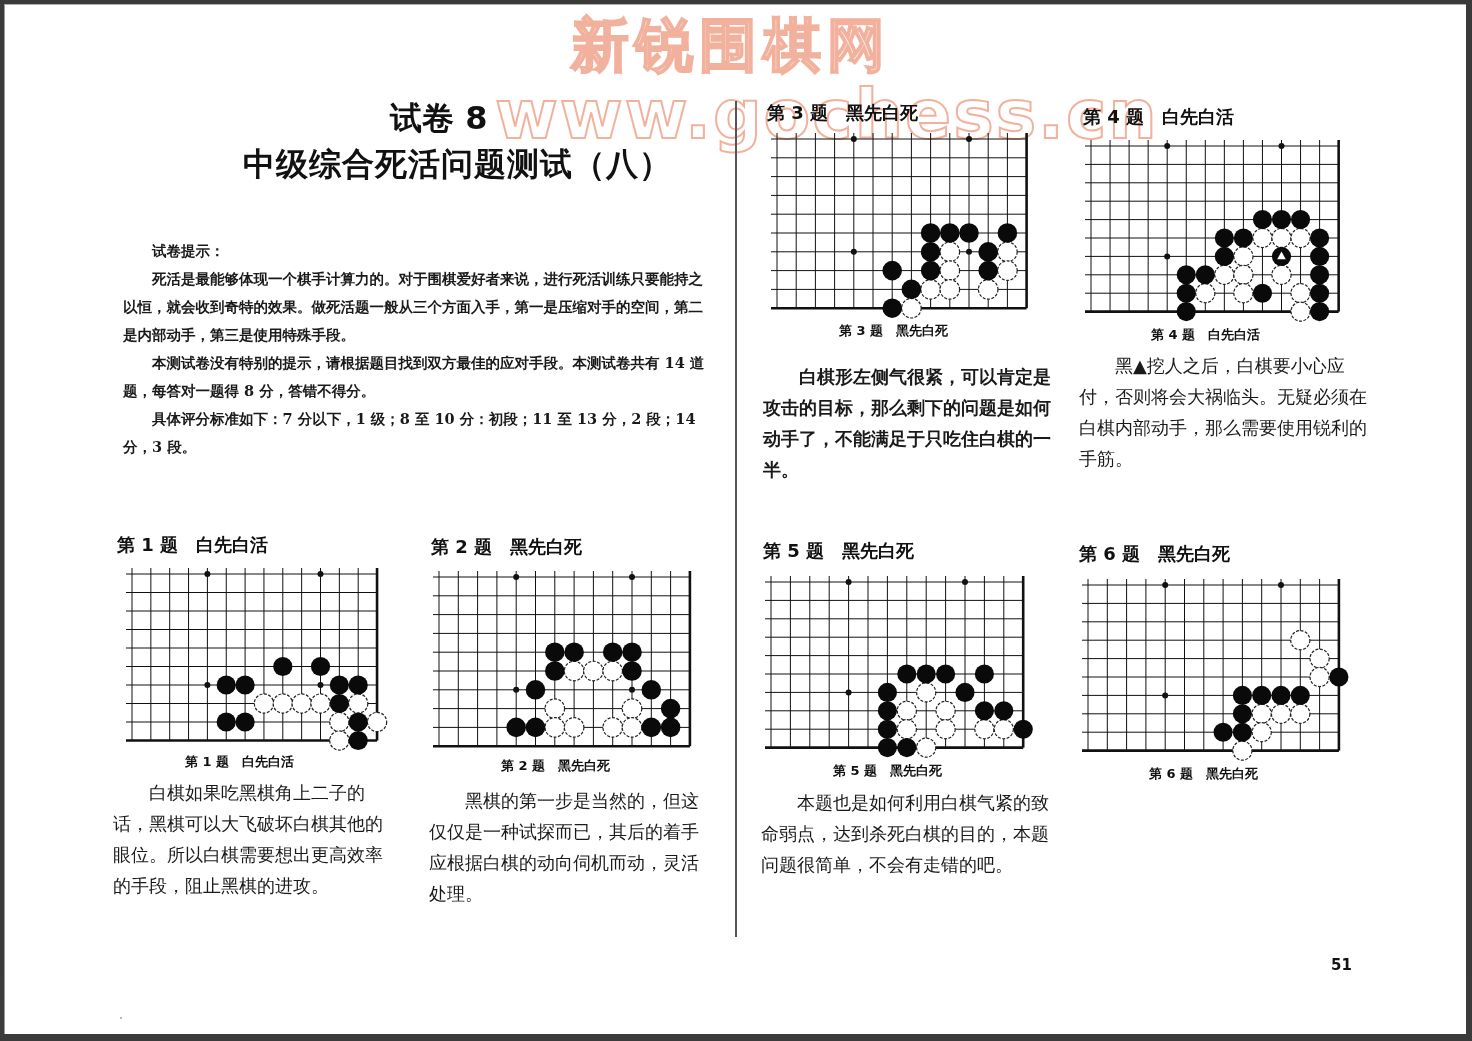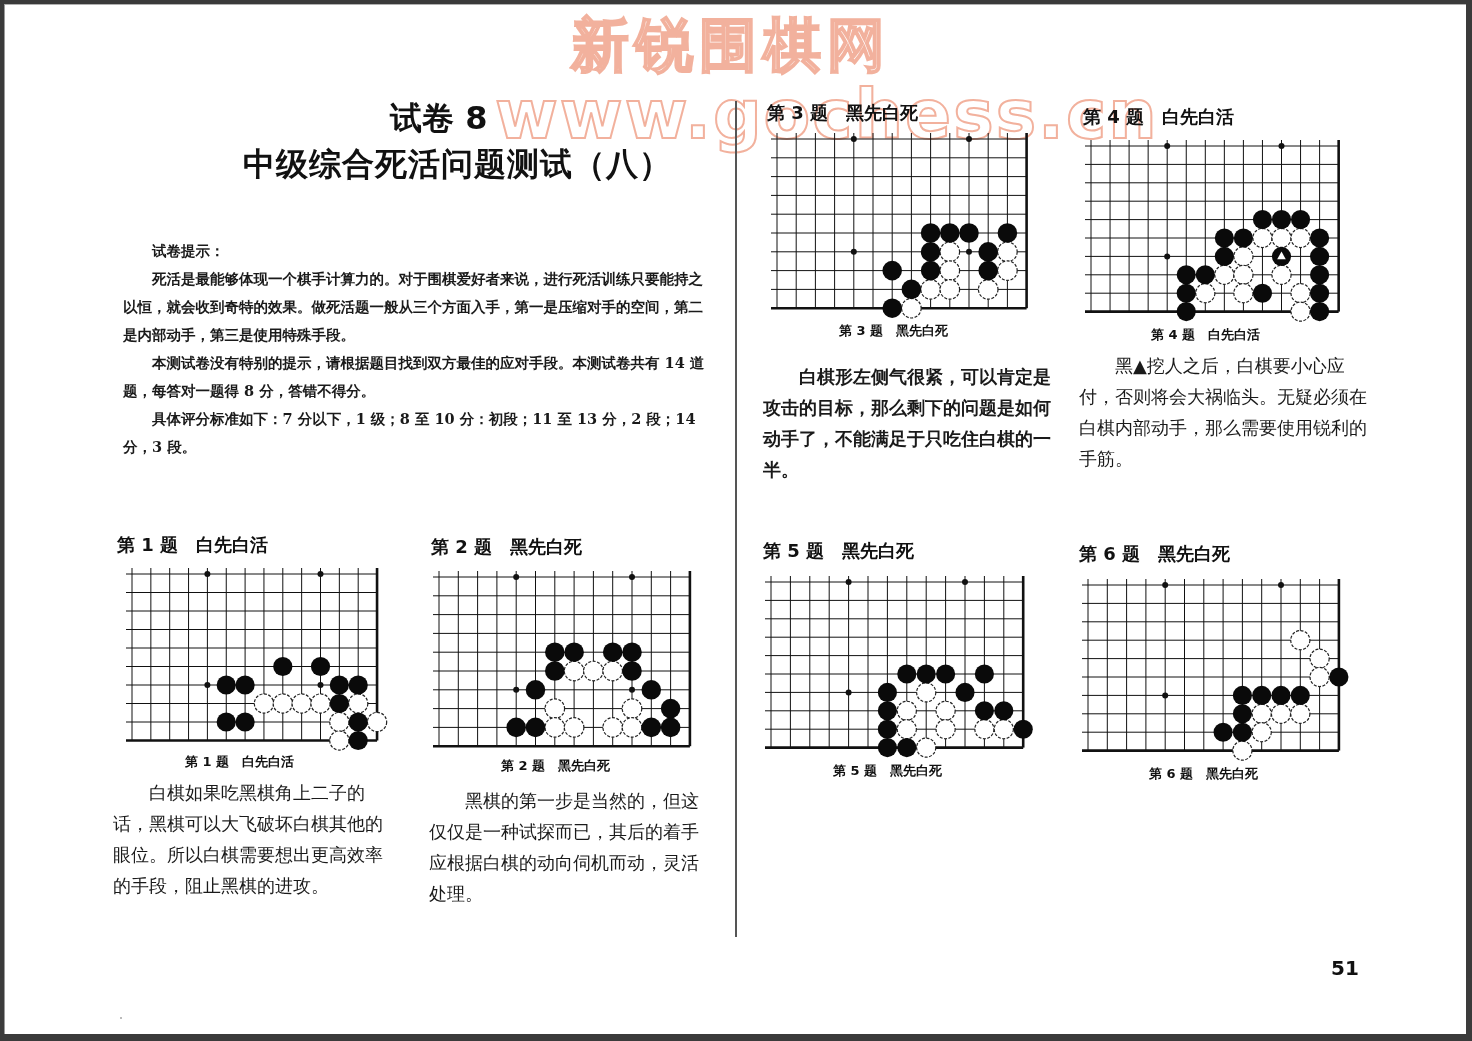--- a/index.html
+++ b/index.html
@@ -16,21 +16,21 @@
   .title2 { left: 190px; top: 138px; font-size: 32px; font-weight: bold; white-space: nowrap; letter-spacing: 1px; margin-left: 48px; }
   .hint-block { left: 118px; top: 232px; width: 592px; font-family: "DejaVu Serif", "Liberation Serif", serif; font-size: 14.5px; line-height: 28px; font-weight: bold; color: #1a1a1a; }
   .hint-block p { text-indent: 2em; }
   .hint-block .hint-title { text-indent: 2em; }
   .divider { left: 730px; top: 96px; width: 2px; height: 836px; background: #555; }
   .problem-heading { font-size: 18px; font-weight: bold; white-space: nowrap; }
   .board-caption { font-size: 13px; font-weight: bold; white-space: nowrap; }
   .desc { font-family: "DejaVu Serif", "Liberation Serif", serif; font-size: 18px; line-height: 31px; color: #1a1a1a; }
   .desc p { text-indent: 2em; }
   svg.board { position: absolute; overflow: visible; }
-  .page-number { left: 1326px; top: 951px; font-size: 20px; font-weight: bold; }
+  .page-number { left: 1326px; top: 951px; font-size: 15px; font-weight: bold; }
   .margin-dot { left: 115px; top: 1012px; width: 2px; height: 2px; background: #bbb; }
 </style>
 </head>
 <body>
 
 <div id="viewer-frame">
   <div id="page">
 
     <div class="abs watermark-cn">新锐围棋网</div>
     <div class="abs watermark-url">www.gochess.cn</div>
@@ -335,20 +335,23 @@
         <circle cx="200" cy="115.39999999999999" r="9.568" fill="#0a0a0a"></circle>
         <circle cx="122.39999999999999" cy="133.79999999999998" r="9.568" fill="#0a0a0a"></circle>
         <circle cx="219.39999999999998" cy="133.79999999999998" r="9.568" fill="#0a0a0a"></circle>
         <circle cx="238.79999999999998" cy="133.79999999999998" r="9.568" fill="#0a0a0a"></circle>
         <circle cx="122.39999999999999" cy="152.2" r="9.568" fill="#0a0a0a"></circle>
         <circle cx="258.2" cy="152.2" r="9.568" fill="#0a0a0a"></circle>
         <circle cx="122.39999999999999" cy="170.6" r="9.568" fill="#0a0a0a"></circle>
         <circle cx="141.79999999999998" cy="170.6" r="9.568" fill="#0a0a0a"></circle>
       </svg>
     <div class="abs board-caption" style="left:828px; top:757px;">第 5 题　黑先白死</div>
+    <div class="abs desc" style="left:756px; top:782px; width:292px;">
+      <p>本题也是如何利用白棋气紧的致命弱点，达到杀死白棋的目的，本题问题很简单，不会有走错的吧。</p>
+    </div>
 
     <div class="abs problem-heading" style="left:1074px; top:537px;">第 6 题　黑先白死</div>
     <svg class="board" style="left:1077px; top:575px;" width="275" height="190">
         <g>
           <line x1="6" y1="-1" x2="6" y2="170.6" stroke="#111" stroke-width="1"></line>
           <line x1="25.3" y1="-1" x2="25.3" y2="170.6" stroke="#111" stroke-width="1"></line>
           <line x1="44.6" y1="-1" x2="44.6" y2="170.6" stroke="#111" stroke-width="1"></line>
           <line x1="63.900000000000006" y1="-1" x2="63.900000000000006" y2="170.6" stroke="#111" stroke-width="1"></line>
           <line x1="83.2" y1="-1" x2="83.2" y2="170.6" stroke="#111" stroke-width="1"></line>
           <line x1="102.5" y1="-1" x2="102.5" y2="170.6" stroke="#111" stroke-width="1"></line>

